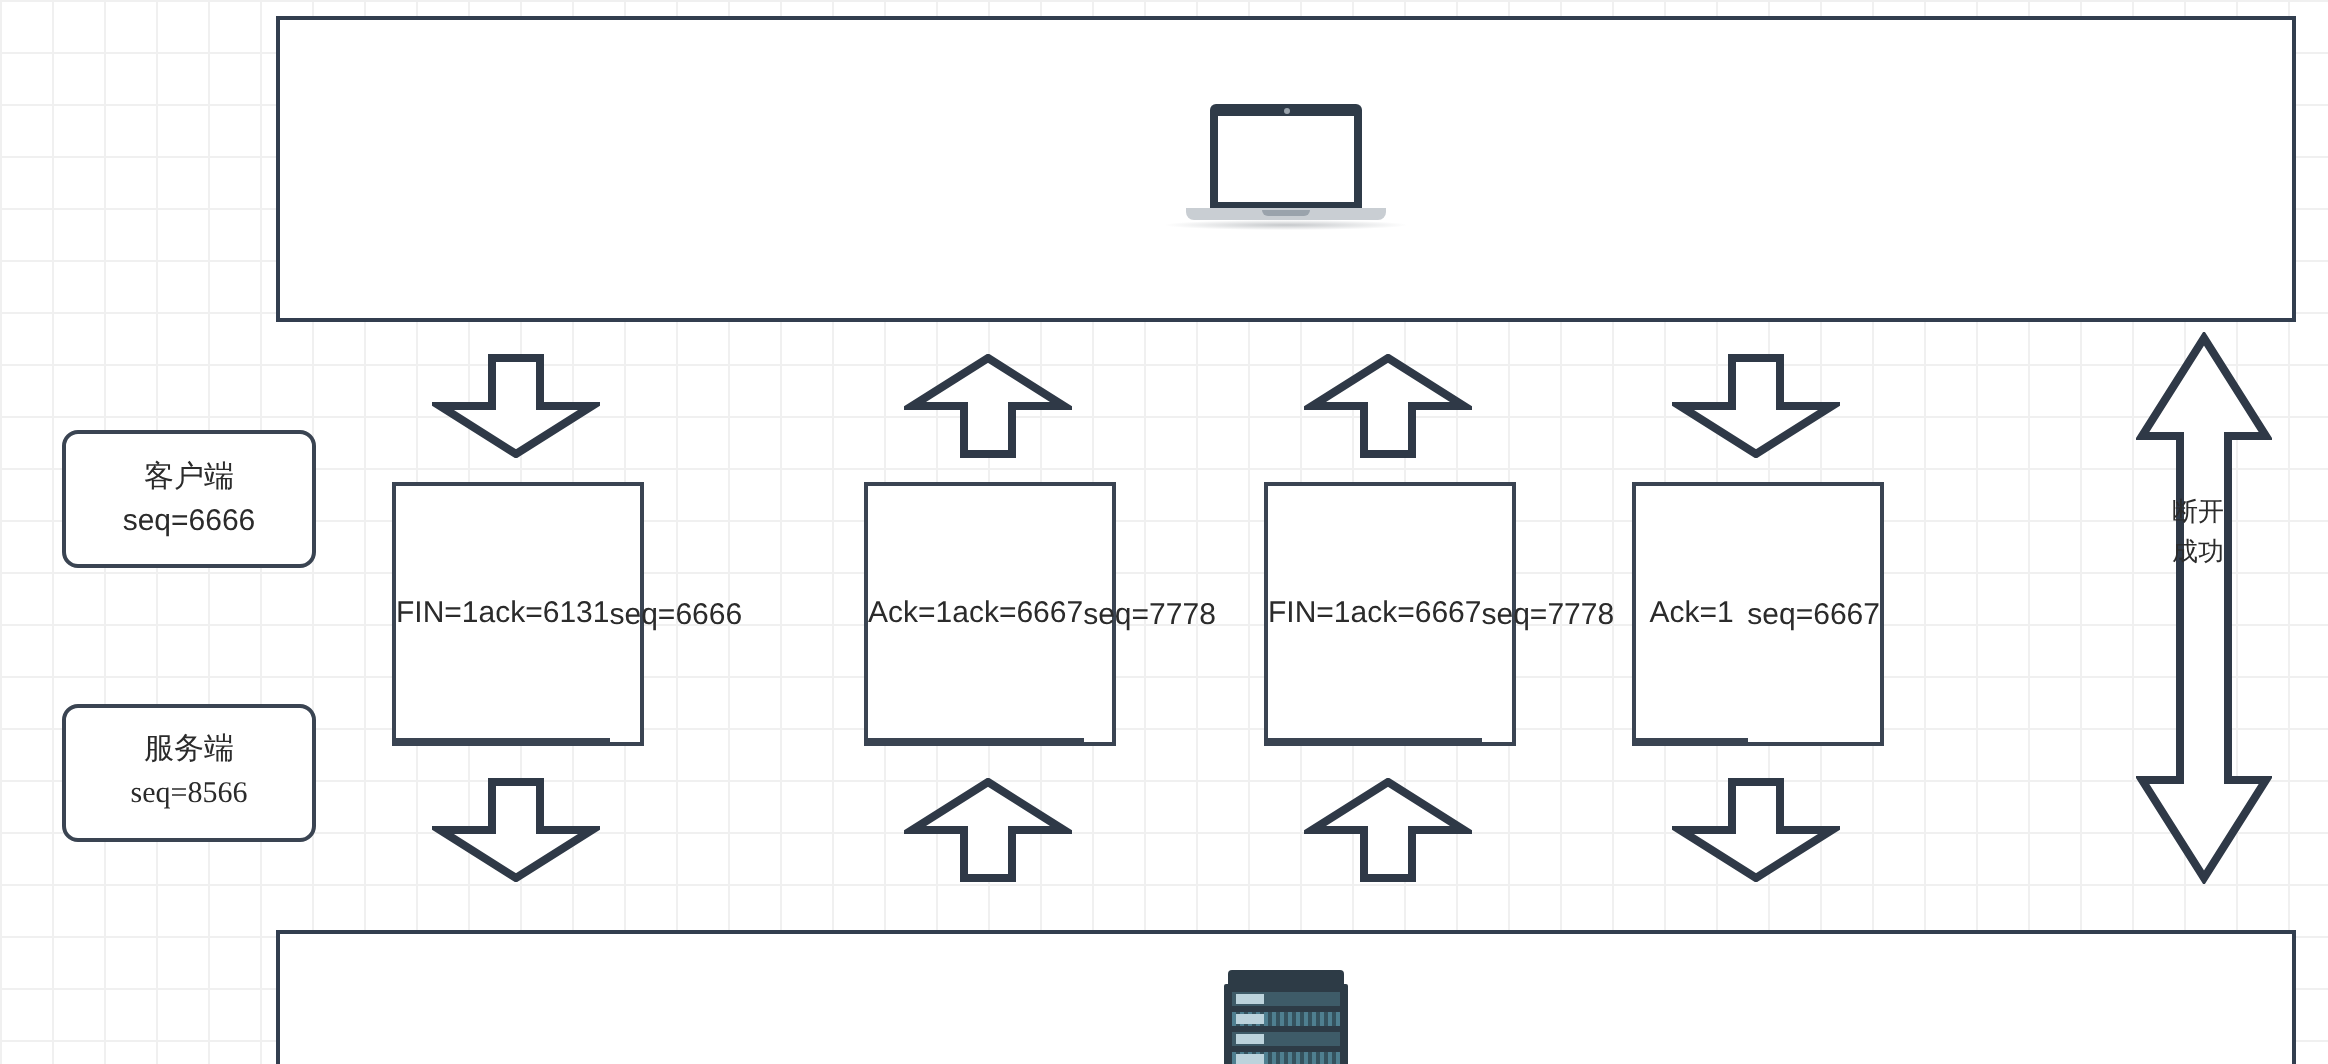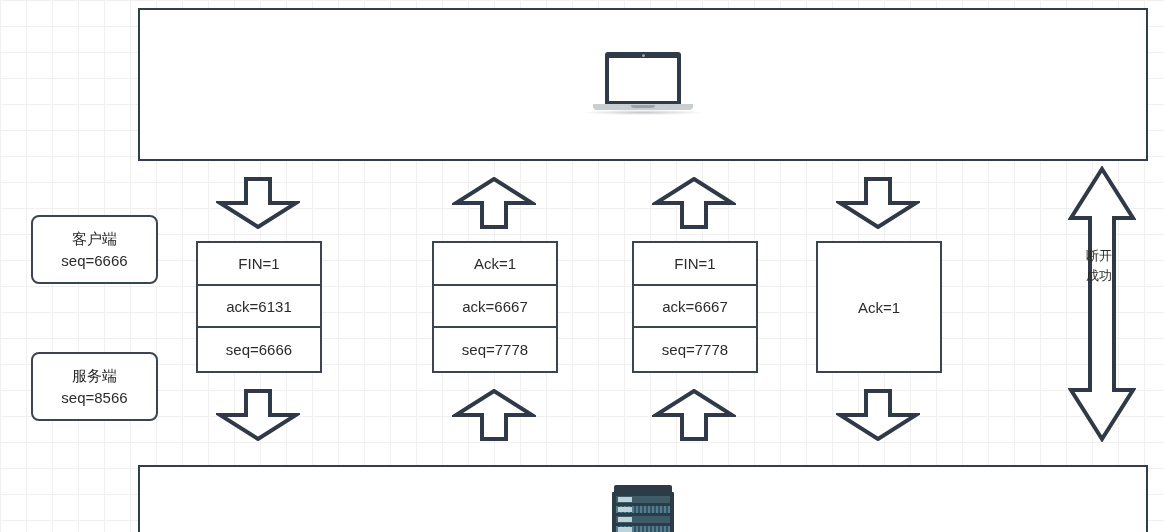--- a/index.html
+++ b/index.html
@@ -165,32 +165,32 @@
     box-sizing: border-box;
     display: flex;
     flex-direction: column;
     align-items: center;
     justify-content: center;
     color: #2b2b2b;
     font-size: 15px;
     line-height: 1.45;
   }
   #endpoint-client { left: 31px; top: 215px; width: 127px; height: 69px; }
-  #endpoint-server { left: 31px; top: 352px; width: 127px; height: 69px; }
+  #endpoint-server { left: 31px; top: 352px; width: 127px; height: 69px; font-family: Liberation Serif, serif; }
 
   
   .packet-box {
     position: absolute;
     width: 126px;
     height: 132px;
     background: #ffffff;
     border: 2px solid #3a4452;
     box-sizing: border-box;
     display: flex;
-    flex-direction: column;
+    flex-direction: row;
     justify-content: space-between;
   }
   .packet-field {
     flex: 1 1 33.33%;
     display: flex;
     align-items: center;
     justify-content: center;
     font-size: 15px;
     color: #2b2b2b;
     border-bottom: 2px solid #3a4452;
@@ -327,20 +327,21 @@
   </div>
 
   <div class="packet-box" id="packet-3">
     <div class="packet-field">FIN=1</div>
     <div class="packet-field">ack=6667</div>
     <div class="packet-field">seq=7778</div>
   </div>
 
   <div class="packet-box" id="packet-4">
     <div class="packet-field">Ack=1</div>
+    <div class="packet-field">seq=6667</div>
   </div>
 
   <div class="arrow" id="arrow-1-bottom">
     <svg viewBox="0 0 84 52" preserveAspectRatio="none">
       <path d="M 30 2 L 54 2 L 54 26 L 80 26 L 42 50 L 4 26 L 30 26 Z"></path>
     </svg>
   </div>
   <div class="arrow" id="arrow-2-bottom">
     <svg viewBox="0 0 84 52" preserveAspectRatio="none">
       <path d="M 42 2 L 80 26 L 54 26 L 54 50 L 30 50 L 30 26 L 4 26 Z"></path>

